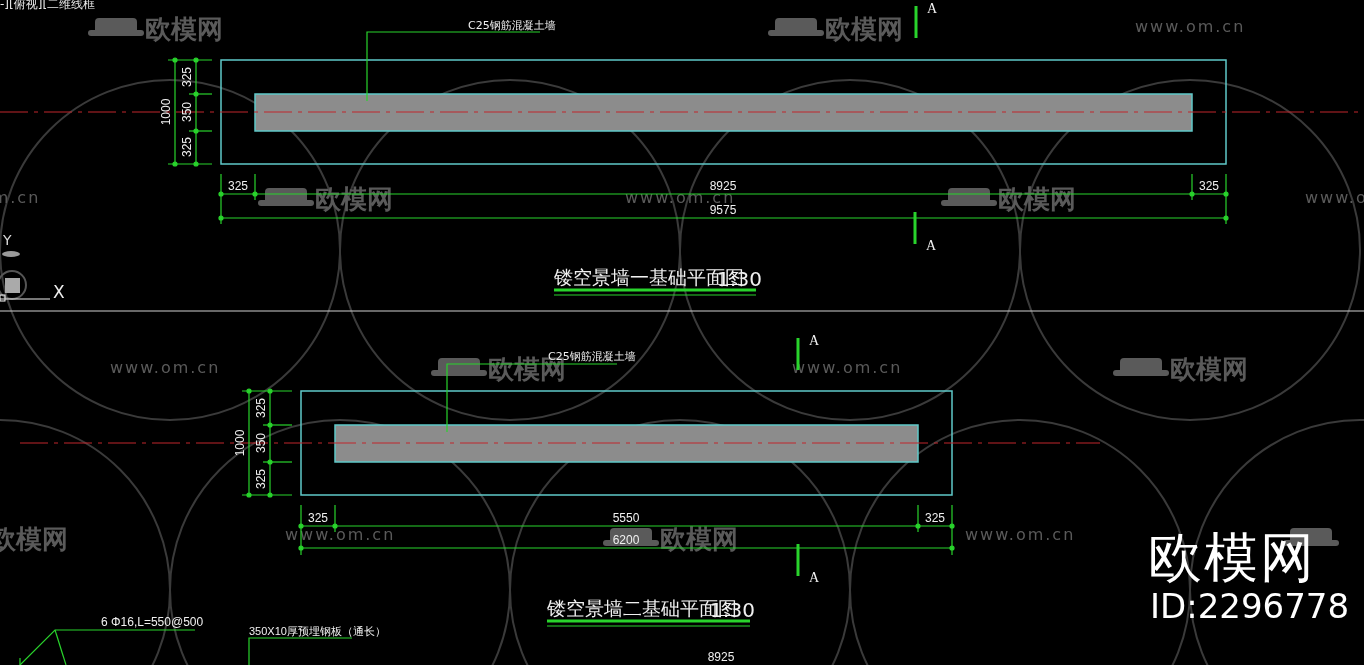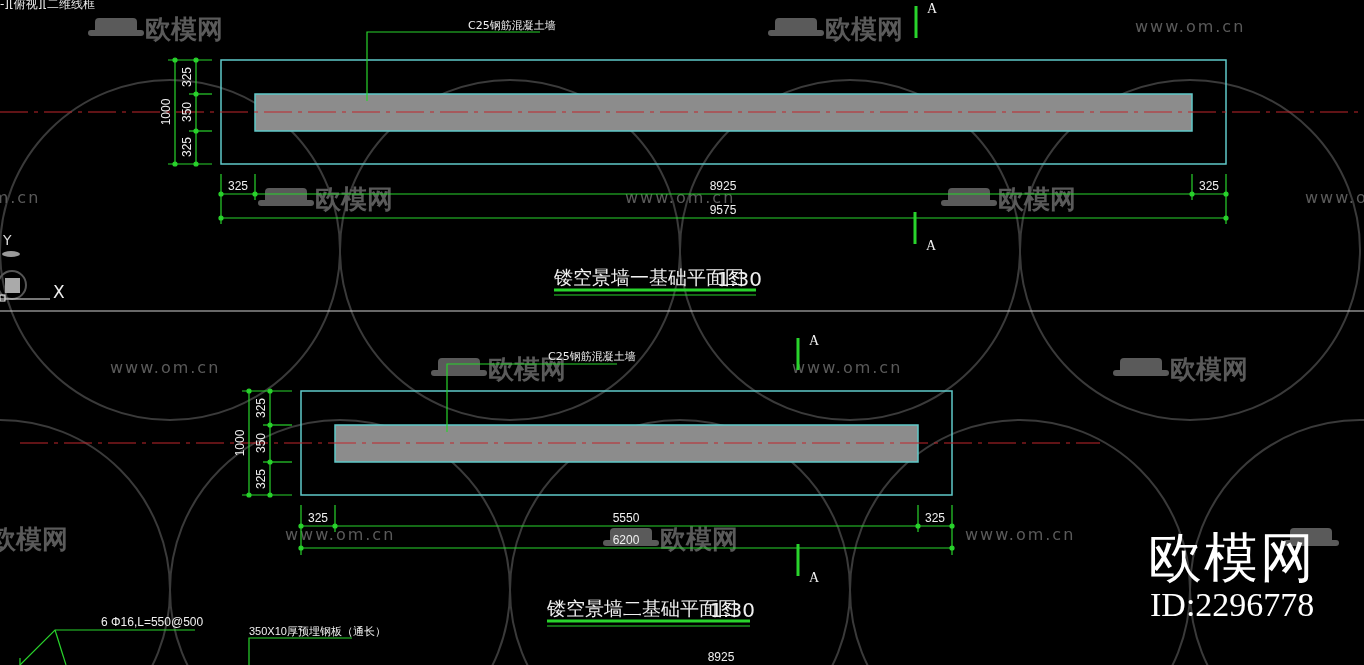--- a/index.html
+++ b/index.html
@@ -3,21 +3,21 @@
   <meta charset="utf-8">
   <style>
     html, body { margin: 0; padding: 0; background: #000; }
     body { width: 1364px; height: 665px; overflow: hidden; position: relative; font-family: "DejaVu Sans", sans-serif; }
     #canvas { position: absolute; left: 0; top: 0; width: 1364px; height: 665px; }
     .viewport-label { position: absolute; left: 0; top: -4px; color: #e8e8e8; font-size: 12px; font-family: "DejaVu Sans", sans-serif; white-space: nowrap; }
     .wm-text { font-family: "DejaVu Sans", sans-serif; font-weight: bold; }
     .dim { font-family: "Liberation Sans Narrow", "Liberation Sans", sans-serif; }
     .brand { position: absolute; color: #fff; font-family: "DejaVu Sans", sans-serif; }
     .brand-name { left: 1148px; top: 522px; font-size: 54px; letter-spacing: 2px; }
-    .brand-id { left: 1150px; top: 586px; font-size: 34px; font-family: Liberation Serif, serif; }
+    .brand-id { left: 1150px; top: 586px; font-size: 34px; }
   </style>
 </head>
 <body>
 
 <svg id="canvas" viewBox="0 0 1364 665" xmlns="http://www.w3.org/2000/svg">
 
   <g fill="none" stroke="#3a3a3a" stroke-width="2">
     <circle cx="170" cy="250" r="170"></circle>
     <circle cx="510" cy="250" r="170"></circle>
     <circle cx="850" cy="250" r="170"></circle>

